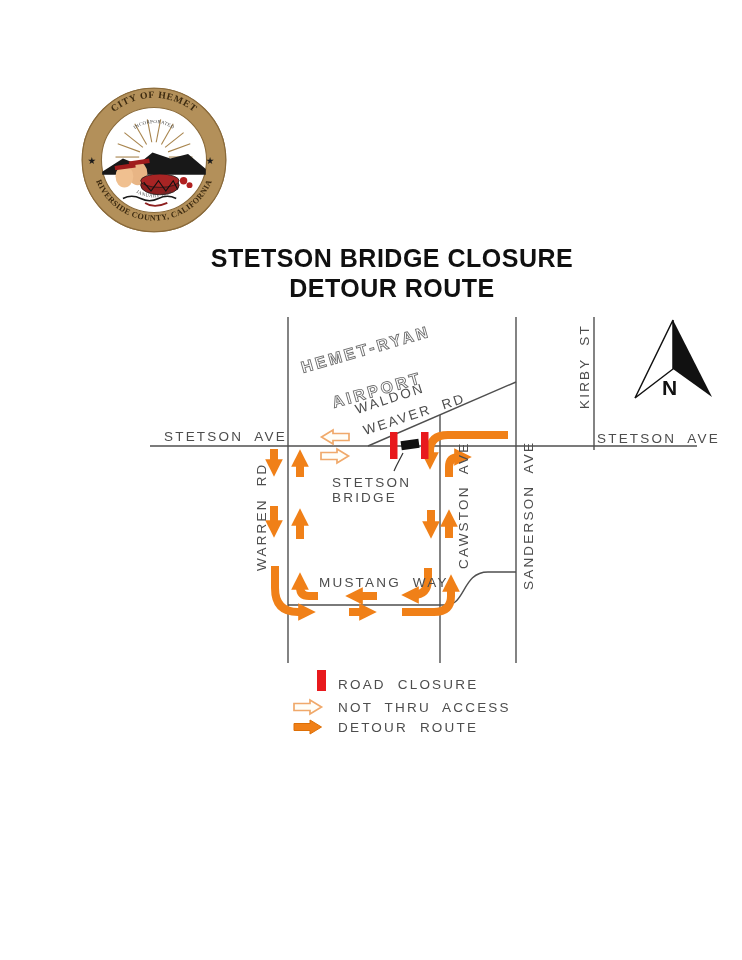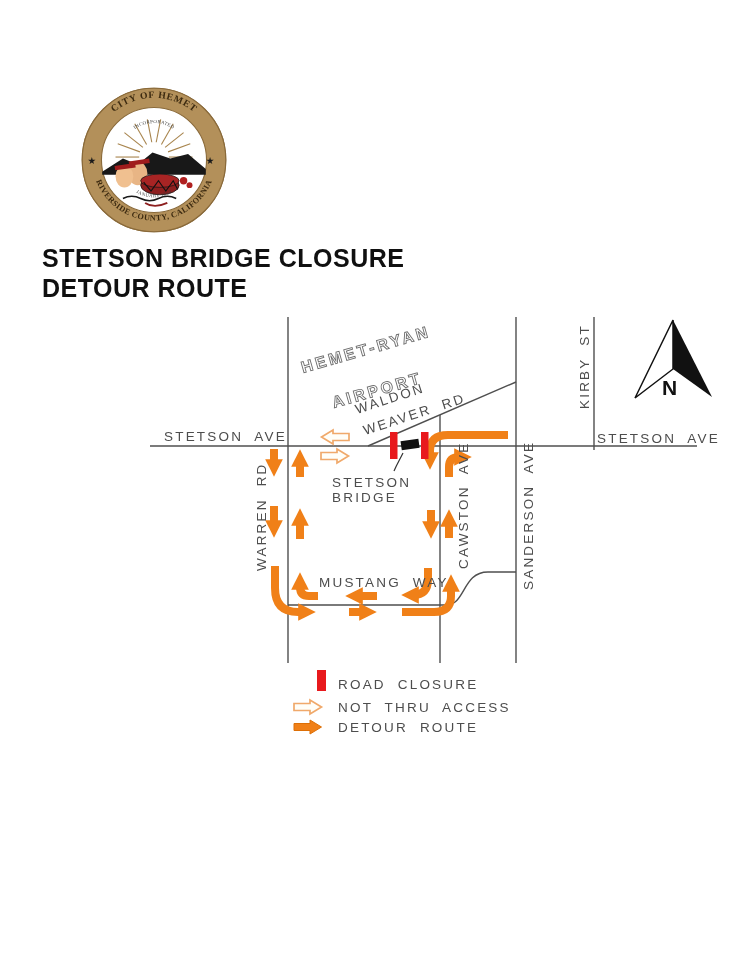--- a/index.html
+++ b/index.html
@@ -1,19 +1,19 @@
 <!DOCTYPE html>
 <html style="--detour-orange: #f08018; --closure-red: #e8191d; --not-thru-stroke: #f0a96b; --not-thru-fill: #fffef8; --road-line: #4f4f4f; --label-text: #4d4d4d;"><head>
 <meta charset="utf-8">
 <style>
   html,body{margin:0;padding:0;background:#fff;}
   .page{position:relative;width:742px;height:960px;background:#ffffff;overflow:hidden;
         font-family:"Liberation Sans",sans-serif;}
   .seal{position:absolute;left:80px;top:86px;width:148px;height:148px;}
-  .title-block{position:absolute;top:243px;left:42px;right:0;
+  .title-block{position:absolute;top:243px;left:42px;right:0;text-align:center;
                color:#101010;font-weight:bold;font-size:25px;line-height:30px;letter-spacing:0.5px;}
   .map-svg{position:absolute;left:0;top:0;width:742px;height:960px;}
 
   
   .road-line{stroke:var(--road-line,#4f4f4f);stroke-width:1.4;fill:none;}
   .detour-path{stroke:var(--detour-orange,#f08018);stroke-width:8;fill:none;}
   .arrowhead-fill{fill:var(--detour-orange,#f08018);}
   .closure{fill:var(--closure-red,#e8191d);}
   .hollow-arrow{fill:var(--not-thru-fill,#fffef8);stroke:var(--not-thru-stroke,#f0a96b);stroke-width:1.7;}
   .solid-arrow{fill:var(--detour-orange,#f08018);stroke:#dd6f06;stroke-width:1;}

